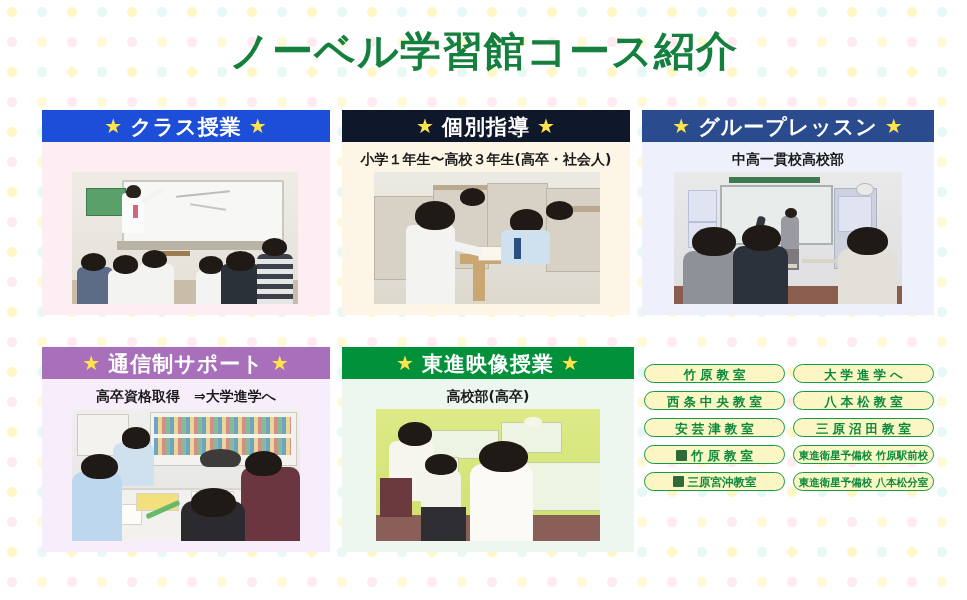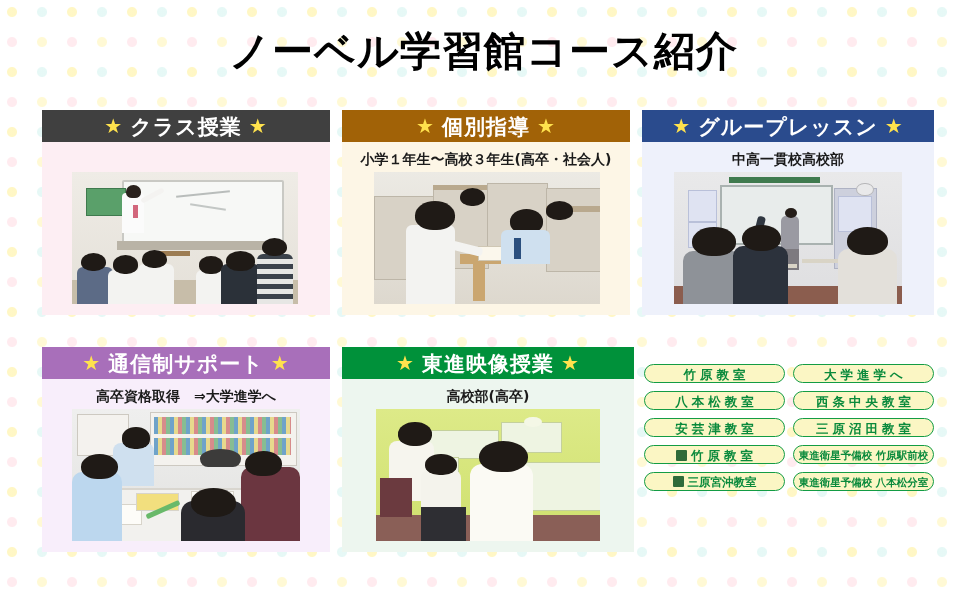--- a/index.html
+++ b/index.html
@@ -28,21 +28,21 @@
 
   
   .page-title {
     position: absolute;
     left: 0;
     top: 24px;
     width: 967px;
     text-align: center;
     font-size: 41px;
     font-weight: bold;
-    color: #000000;
+    color: #15803d;
     letter-spacing: 1px;
     font-family: "DejaVu Sans", "Liberation Sans", sans-serif;
     white-space: nowrap;
   }
 
   
   .card {
     position: absolute;
     box-sizing: border-box;
     overflow: hidden;
@@ -81,23 +81,23 @@
   .card-sub .sub-gap { display: inline-block; width: 22px; }
 
   
   .photo {
     position: absolute;
     overflow: hidden;
     background: #cfcfcf;
   }
 
   
-  .theme-pink   .card-header { background: #404040; }
+  .theme-pink   .card-header { background: #1d4ed8; }
   .theme-pink                { background: #fdeef3; }
-  .theme-orange .card-header { background: #a16207; }
+  .theme-orange .card-header { background: #0f172a; }
   .theme-orange              { background: #fdf6e6; }
   .theme-navy   .card-header { background: #2a4b8d; }
   .theme-navy                { background: #eef1fb; }
   .theme-purple .card-header { background: #a86fba; }
   .theme-purple              { background: #f8eefb; }
   .theme-green  .card-header { background: #00913a; }
   .theme-green               { background: #edf6ef; }
 
   .theme-pink  .card-sub .bullet { color: #e8497c; }
 
@@ -383,22 +383,22 @@
         <div class="head" style="left:46%; top:24%; width:22%; height:24%;"></div>
       </div>
     </div>
   </div>
 
   <div class="chip-grid">
 
     <div class="chip spaced"><span>竹原教室</span></div>
     <div class="chip spaced"><span>大学進学へ</span></div>
 
+    <div class="chip spaced"><span>西条中央教室</span></div>
     <div class="chip spaced"><span>八本松教室</span></div>
-    <div class="chip spaced"><span>西条中央教室</span></div>
 
     <div class="chip spaced"><span>安芸津教室</span></div>
     <div class="chip spaced"><span>三原沼田教室</span></div>
 
     <div class="chip spaced"><span class="pre-badge"></span><span>竹原教室</span></div>
     <div class="chip tiny"><span>東進衛星予備校 竹原駅前校</span></div>
 
     <div class="chip tight"><span class="pre-badge"></span><span>三原宮沖教室</span></div>
     <div class="chip tiny"><span>東進衛星予備校 八本松分室</span></div>
 

